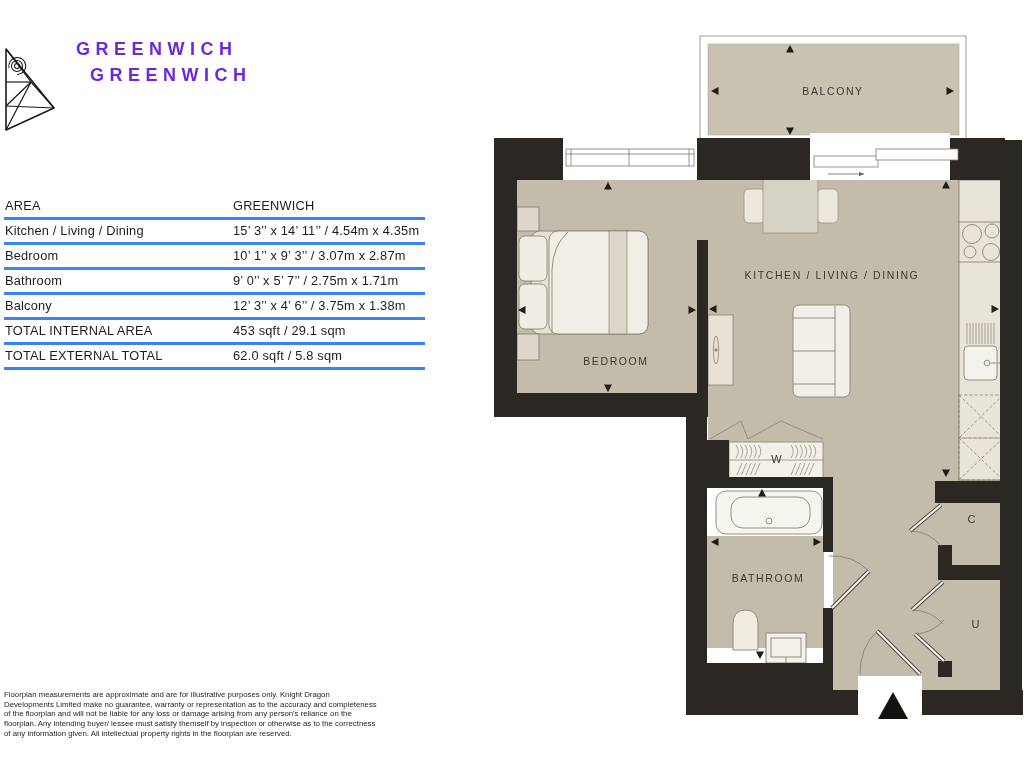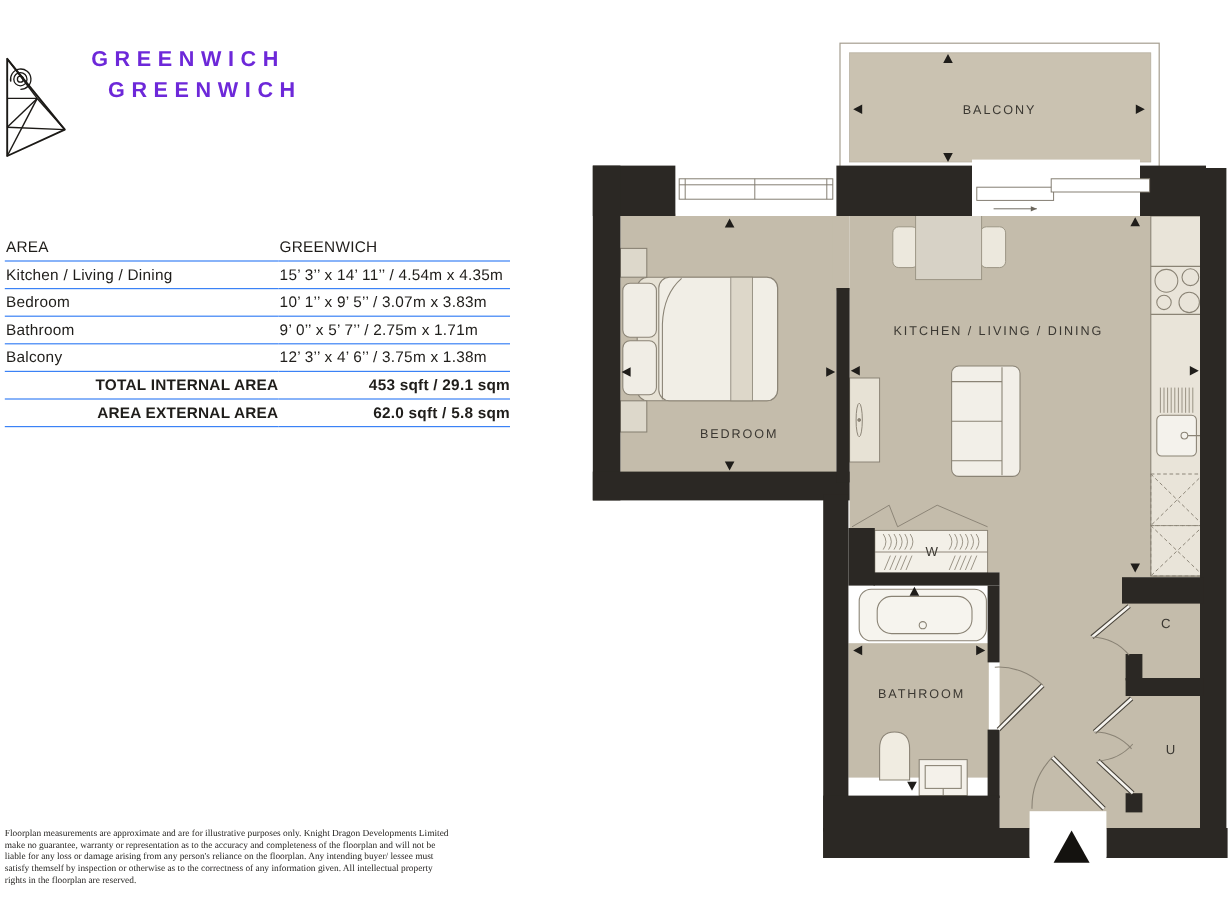--- a/index.html
+++ b/index.html
@@ -8,27 +8,27 @@
   
   .logo{position:absolute;left:4px;top:36px;display:flex;align-items:flex-start;}
   .logo-icon{width:58px;height:100px;}
   .logo-text{margin-left:14px;margin-top:0;font-size:18px;font-weight:700;
              letter-spacing:5.5px;line-height:26px;color:#6d28d9;}
   .logo-text .l2{margin-left:14px;}
   
   .area-table{position:absolute;left:4px;top:198px;width:421px;border-collapse:collapse;
               font-size:12.8px;letter-spacing:.2px;color:#1f1d1a;}
   .area-table th,.area-table td{text-align:left;font-weight:400;padding:3px 0 4px 1px;
-              border-bottom:1px solid #3b82f6;white-space:nowrap;}
+              border-bottom:3px solid #3b82f6;white-space:nowrap;}
   .area-table th{padding-top:0;}
   .area-table .c2{width:192px;}
-  .area-table tr.total th,.area-table tr.total td{font-weight:700;text-align:right;}
+  .area-table tr.total th,.area-table tr.total td{font-weight:400;}
   
   .disclaimer{position:absolute;left:4px;top:682px;width:376px;font-size:7.8px;
-              line-height:9.8px;color:#1f1d1a;font-family:Liberation Serif, serif;}
+              line-height:9.8px;color:#1f1d1a;}
   
   .plan{position:absolute;left:0;top:0;width:1024px;height:768px;}
   .room-label{font-family:"Liberation Sans",sans-serif;font-size:10.5px;letter-spacing:1.6px;
               fill:#3b3832;text-anchor:middle;}
   .small-label{font-family:"Liberation Sans",sans-serif;font-size:11px;letter-spacing:1px;
               fill:#3b3832;text-anchor:middle;}
 </style>
 </head>
 <body>
 
@@ -60,36 +60,36 @@
         <th class="c2">GREENWICH</th>
       </tr>
     </thead>
     <tbody>
       <tr>
         <td>Kitchen / Living / Dining</td>
         <td>15’ 3’’ x 14’ 11’’ / 4.54m x 4.35m</td>
       </tr>
       <tr>
         <td>Bedroom</td>
-        <td>10’ 1’’ x 9’ 5’’ / 3.07m x 3.83m</td>
+        <td>10’ 1’’ x 9’ 3’’ / 3.07m x 2.87m</td>
       </tr>
       <tr>
         <td>Bathroom</td>
         <td>9’ 0’’ x 5’ 7’’ / 2.75m x 1.71m</td>
       </tr>
       <tr>
         <td>Balcony</td>
         <td>12’ 3’’ x 4’ 6’’ / 3.75m x 1.38m</td>
       </tr>
       <tr class="total">
         <td>TOTAL INTERNAL AREA</td>
         <td>453 sqft / 29.1 sqm</td>
       </tr>
       <tr class="total">
-        <td>AREA EXTERNAL AREA</td>
+        <td>TOTAL EXTERNAL TOTAL</td>
         <td>62.0 sqft / 5.8 sqm</td>
       </tr>
     </tbody>
   </table>
 
   <p class="disclaimer">Floorplan measurements are approximate and are for illustrative purposes only. Knight Dragon Developments Limited make no guarantee, warranty or representation as to the accuracy and completeness of the floorplan and will not be liable for any loss or damage arising from any person's reliance on the floorplan. Any intending buyer/ lessee must satisfy themself by inspection or otherwise as to the correctness of any information given. All intellectual property rights in the floorplan are reserved.</p>
 
   <svg class="plan" viewBox="0 0 1024 768">
 
     <g>

